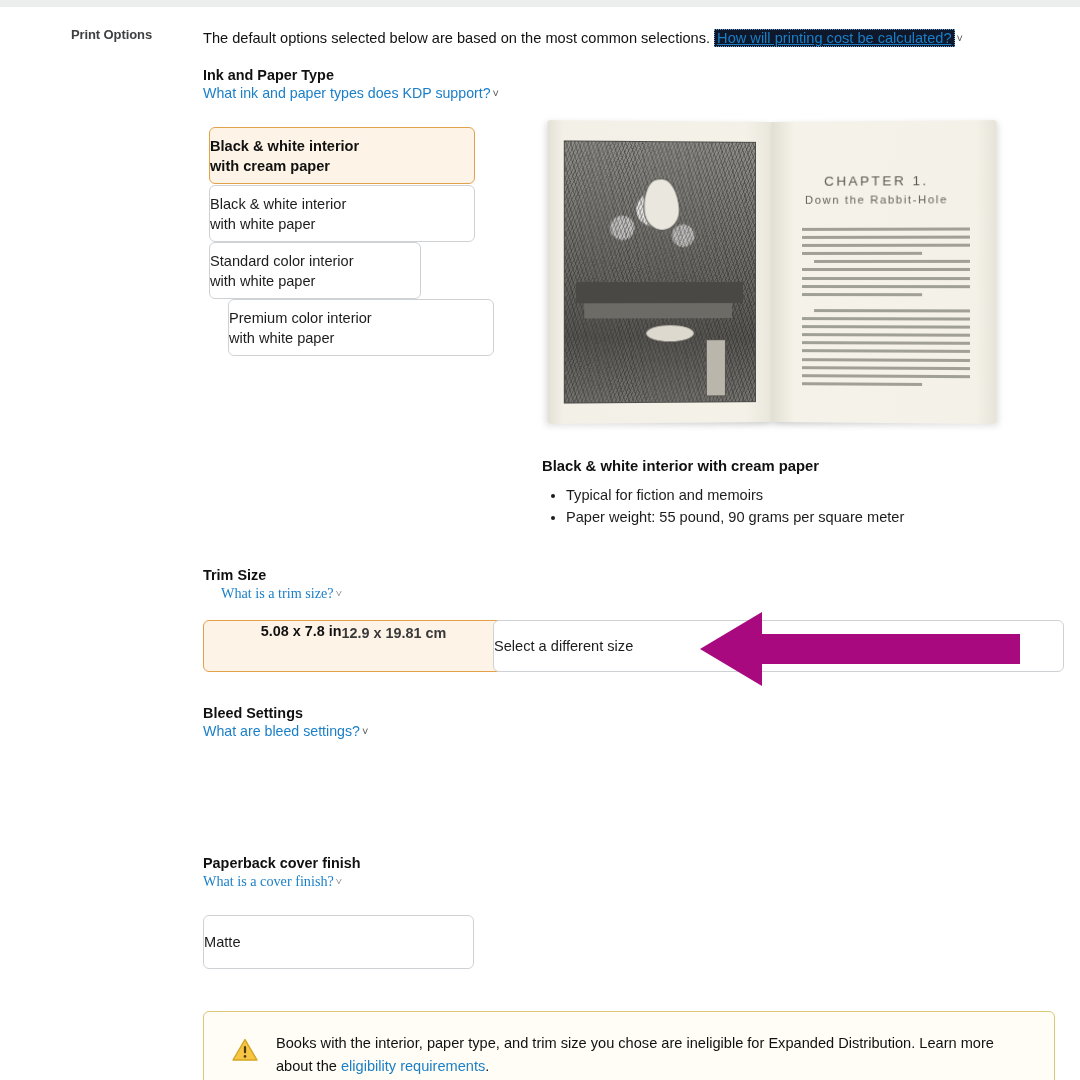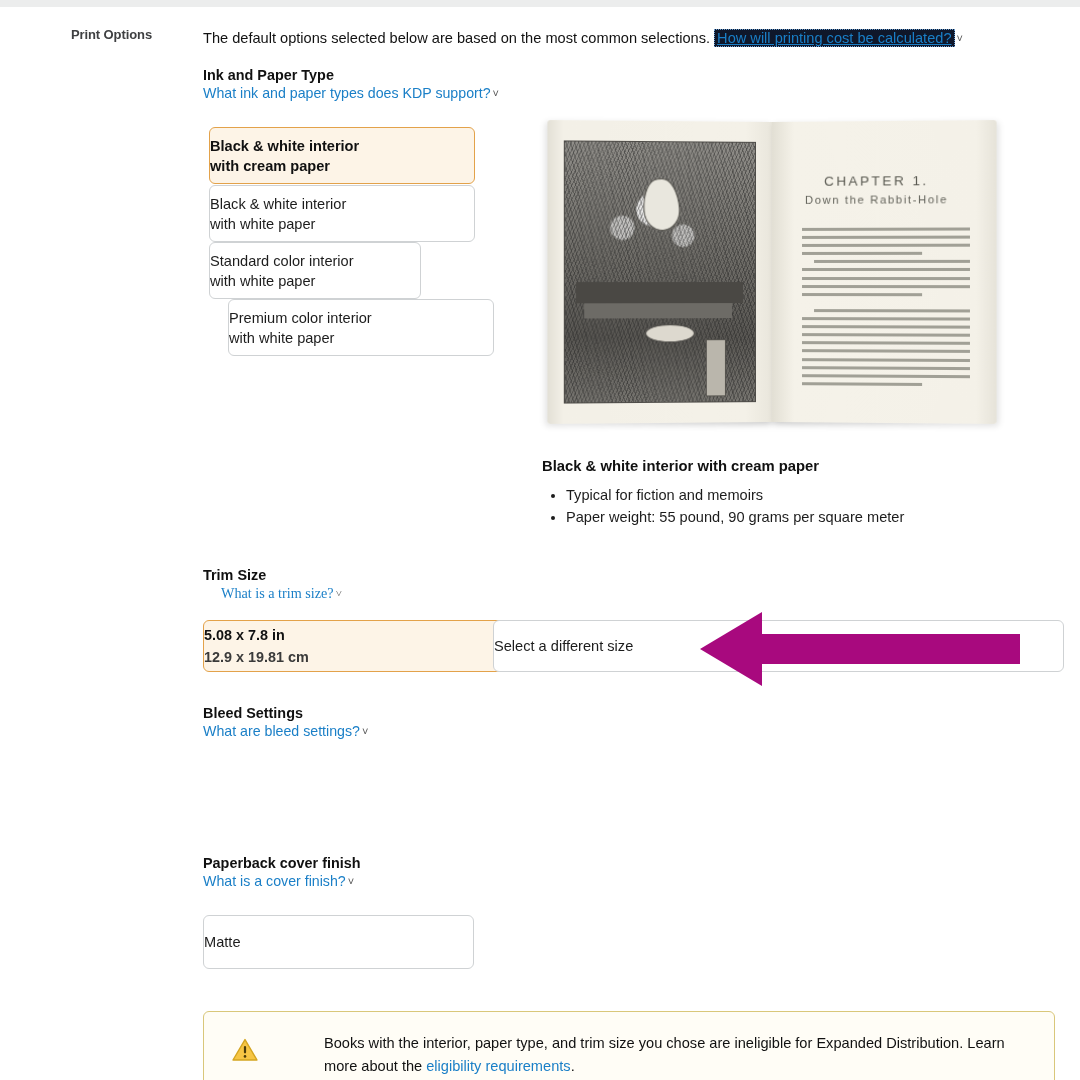--- a/index.html
+++ b/index.html
@@ -264,35 +264,35 @@
     color: #1c1c1c;
     line-height: 22px;
   }
   .preview-bullets li { margin-left: 4px; }
 
   
   #trim-label { left: 203px; top: 567px; }
   #trim-link  { left: 221px; top: 585px; font-family: Liberation Serif, serif; }
   #trim-sel {
     left: 203px; top: 620px; width: 301px; height: 52px;
-    flex-direction: column; align-items: flex-start; justify-content: center;
+    flex-direction: row; align-items: flex-start; justify-content: center;
   }
   #trim-sel .l1 { font-size: 14.4px; font-weight: bold; color:#111; }
   #trim-sel .l2 { font-size: 14.4px; font-weight: bold; color:#3a3a3a; margin-top: 2px;}
   #trim-other { left: 493px; top: 620px; width: 571px; height: 52px; }
 
   
   #bleed-label { left: 203px; top: 705px; }
   #bleed-link  { left: 203px; top: 723px; }
   #bleed0 { left: 203px; top: 758px; width: 271px; height: 54px; }
   #bleed1 { left: 493px; top: 758px; width: 271px; height: 54px; }
 
   
   #cover-label { left: 203px; top: 855px; }
-  #cover-link  { left: 203px; top: 873px; }
+  #cover-link  { left: 203px; top: 873px; font-family: Liberation Serif, serif; }
   #cover0 { left: 203px; top: 915px; width: 271px; height: 54px; }
   #cover1 { left: 493px; top: 915px; width: 271px; height: 54px; }
 
   
   .warn {
     position: absolute;
     left: 203px;
     top: 1011px;
     width: 852px;
     height: 82px;
@@ -305,21 +305,20 @@
     left: 28px; top: 26px;
     width: 26px; height: 24px;
   }
   .warn-text {
     position: absolute;
     left: 72px; top: 20px;
     right: 30px;
     font-size: 14.6px;
     color: #111111;
     line-height: 23px;
-    margin-left: 48px;
   }
 
   
   .arrow {
     position: absolute;
     left: 700px;
     top: 608px;
     width: 320px;
     height: 82px;
     pointer-events: none;

